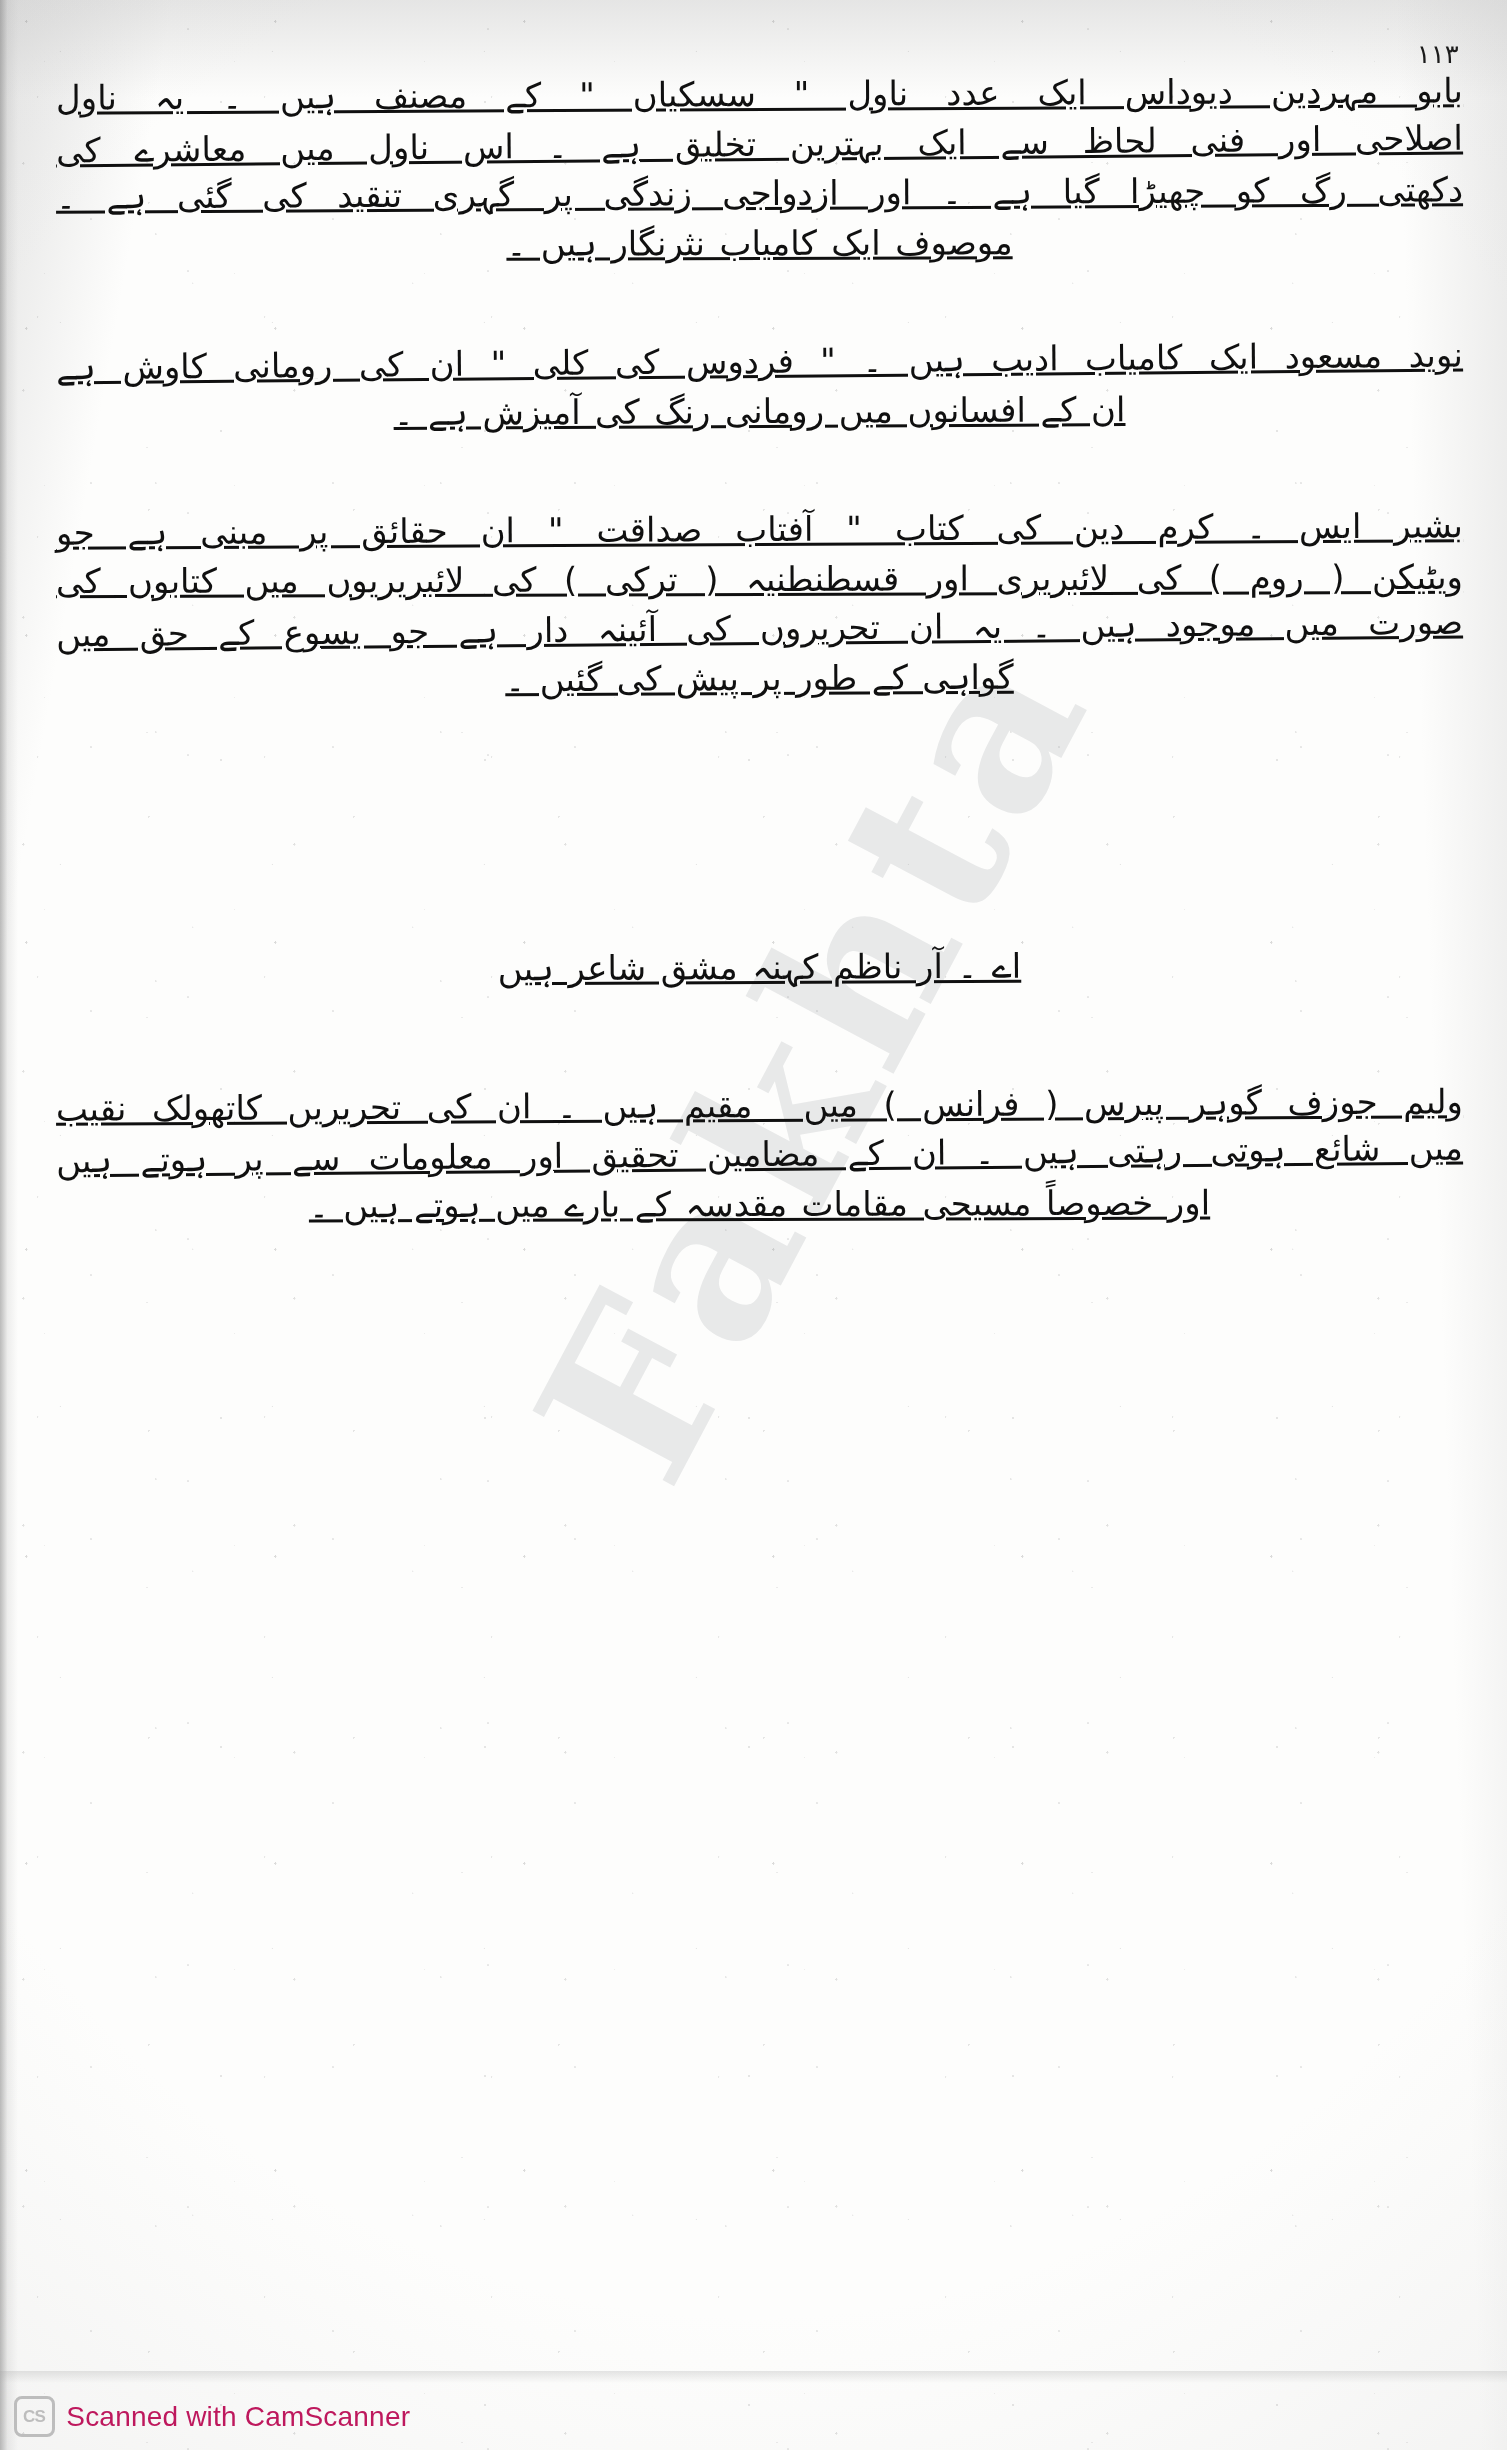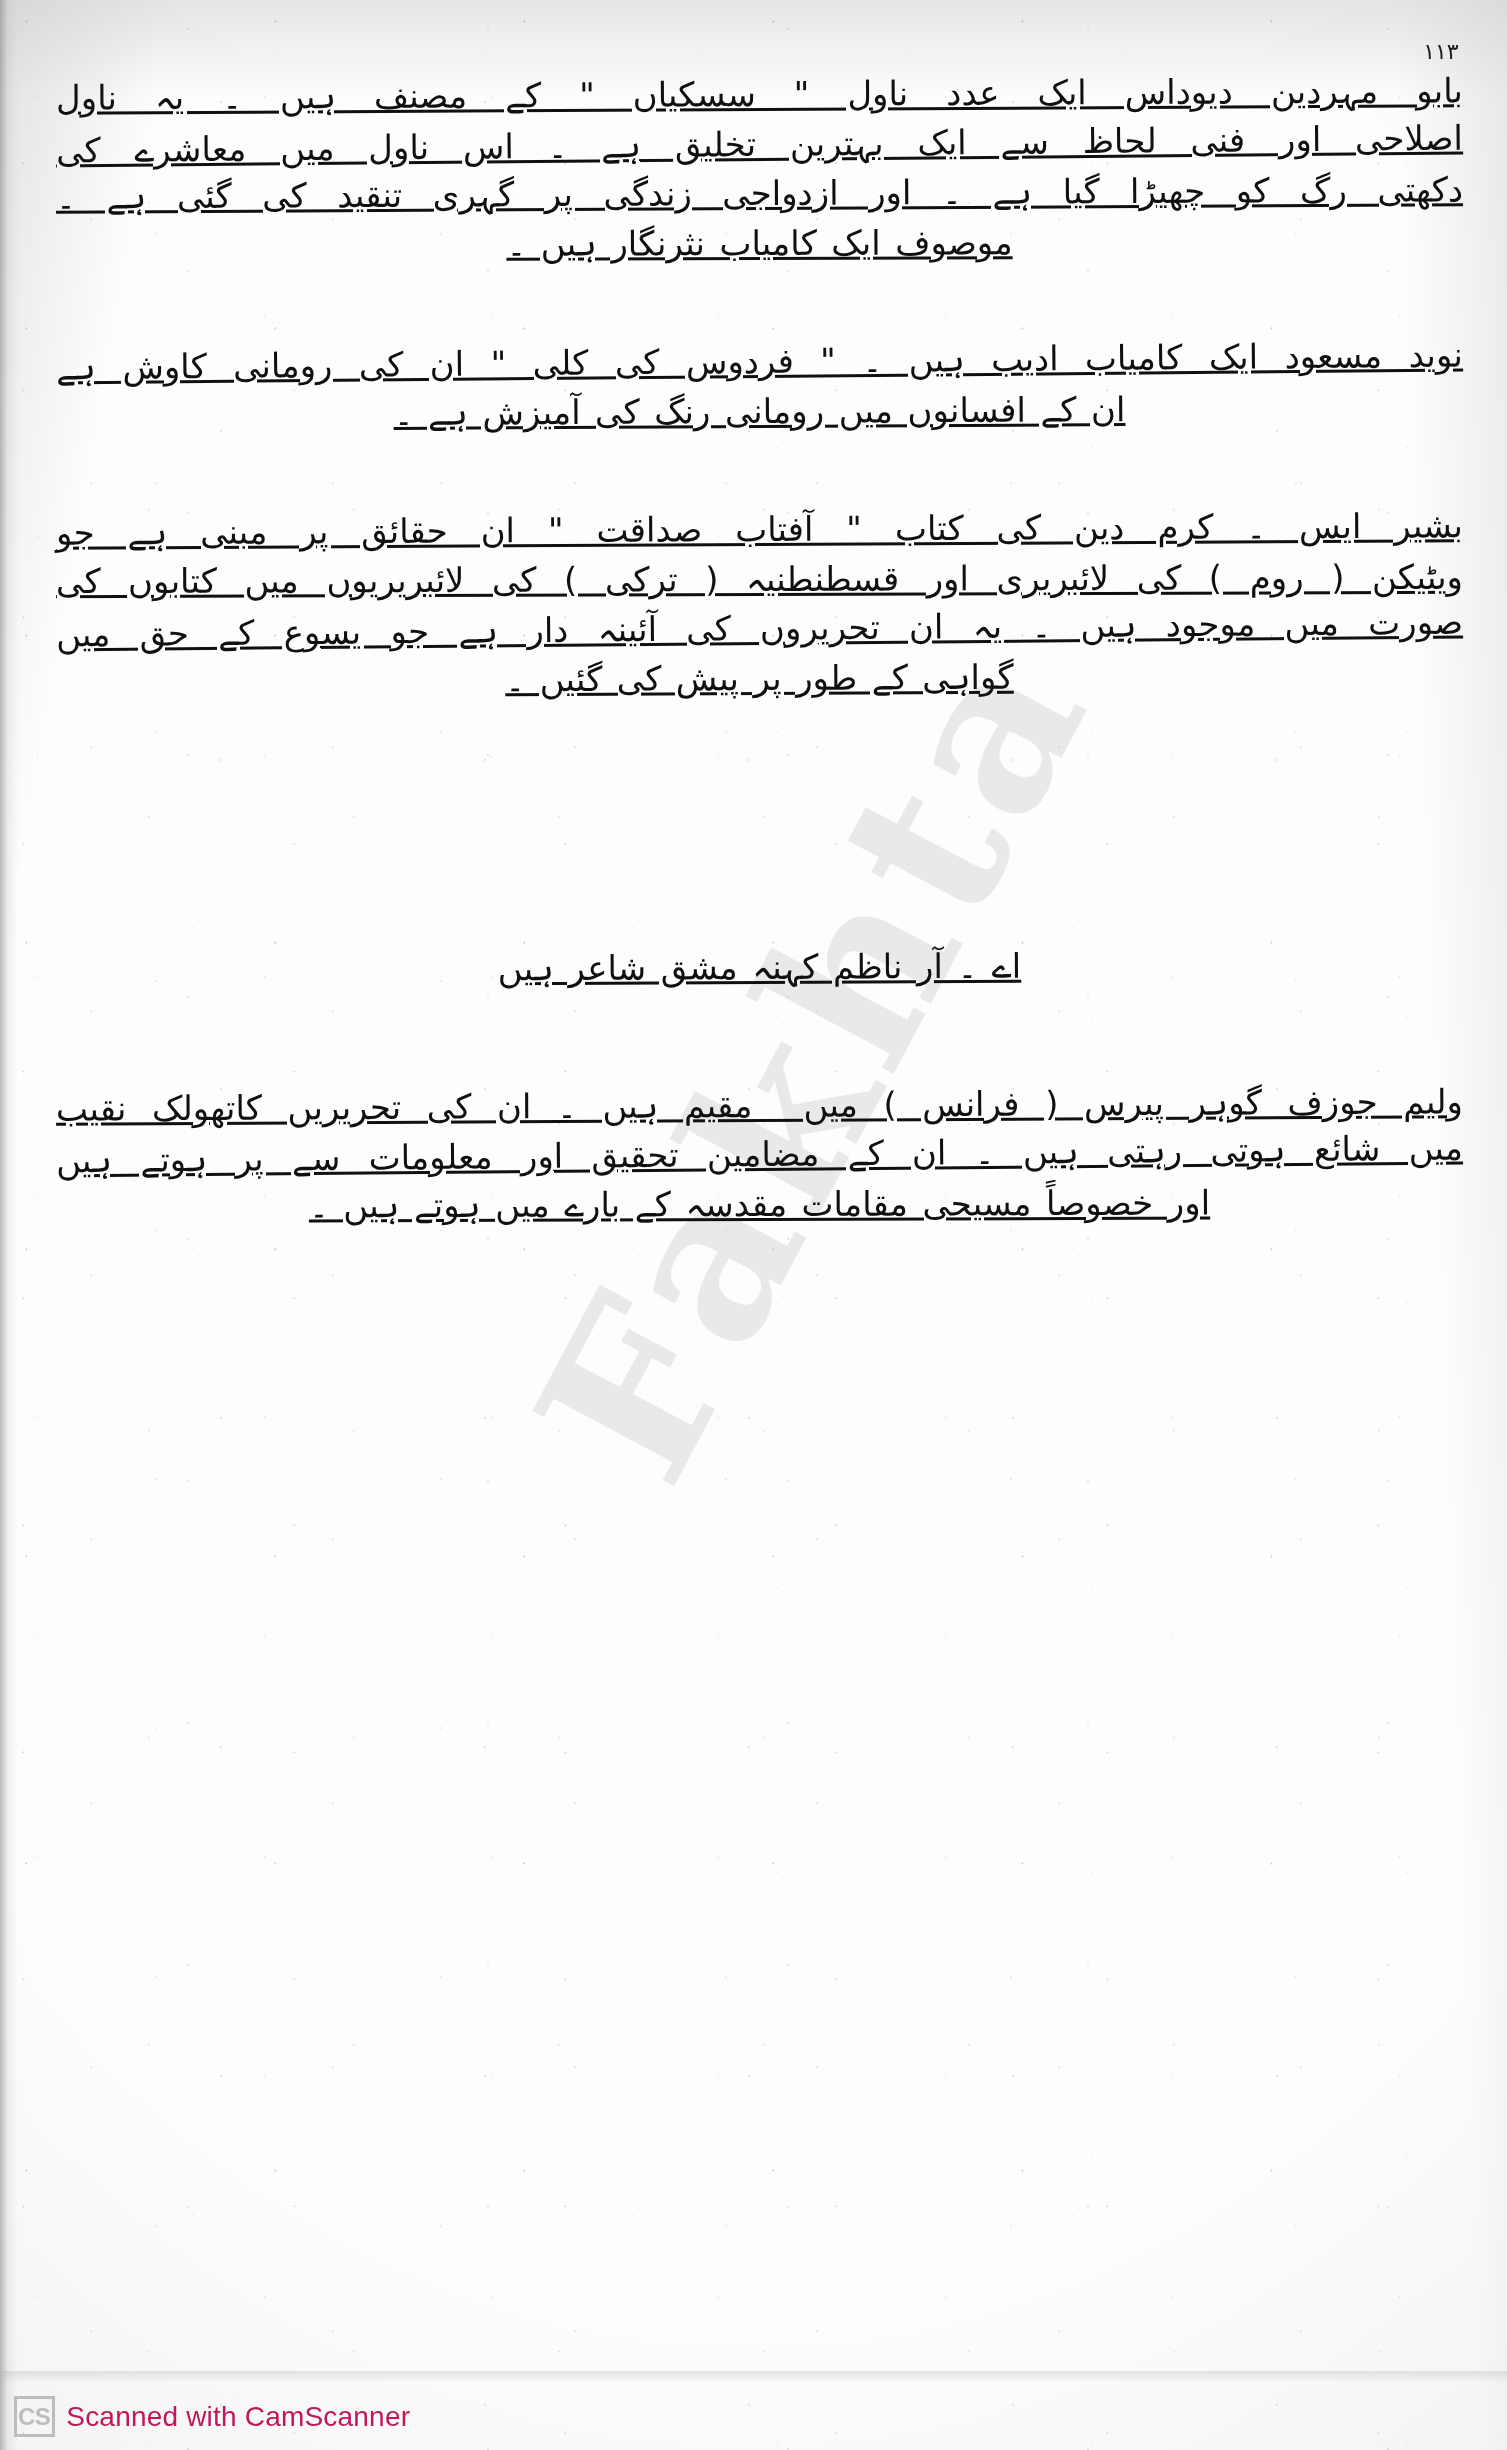--- a/index.html
+++ b/index.html
@@ -90,21 +90,21 @@
     left: 57px;
     right: 44px;
     bottom: 139px;
   }
 
   .page-number {
     position: absolute;
     top: -31px;
     right: 4.4px;
     font-family: "DejaVu Sans", sans-serif;
-    font-size: 22px;
+    font-size: 26px;
     color: #1a1a1a;
     letter-spacing: 0.7px;
     margin-left: 40px;
   }
 
   .para {
     margin: 0 0 11.7px 0;
     direction: rtl;
     text-align: justify;
     color: #101010;
@@ -143,26 +143,26 @@
     align-items: center;
     gap: 11.7px;
     direction: ltr;
     pointer-events: none;
   }
 
   .cs-logo {
     width: 41px;
     height: 41px;
     border: 3.7px solid #bdbdbd;
-    border-radius: 0;
+    border-radius: 8px;
     display: flex;
     align-items: center;
     justify-content: center;
     font-family: "Liberation Sans", sans-serif;
-    font-size: 24px;
+    font-size: 17px;
     font-weight: 700;
     color: #bdbdbd;
     letter-spacing: -0.7px;
     box-sizing: border-box;
   }
 
   .cs-text {
     font-family: "Liberation Sans", sans-serif;
     font-size: 28px;
     color: #be185d;

